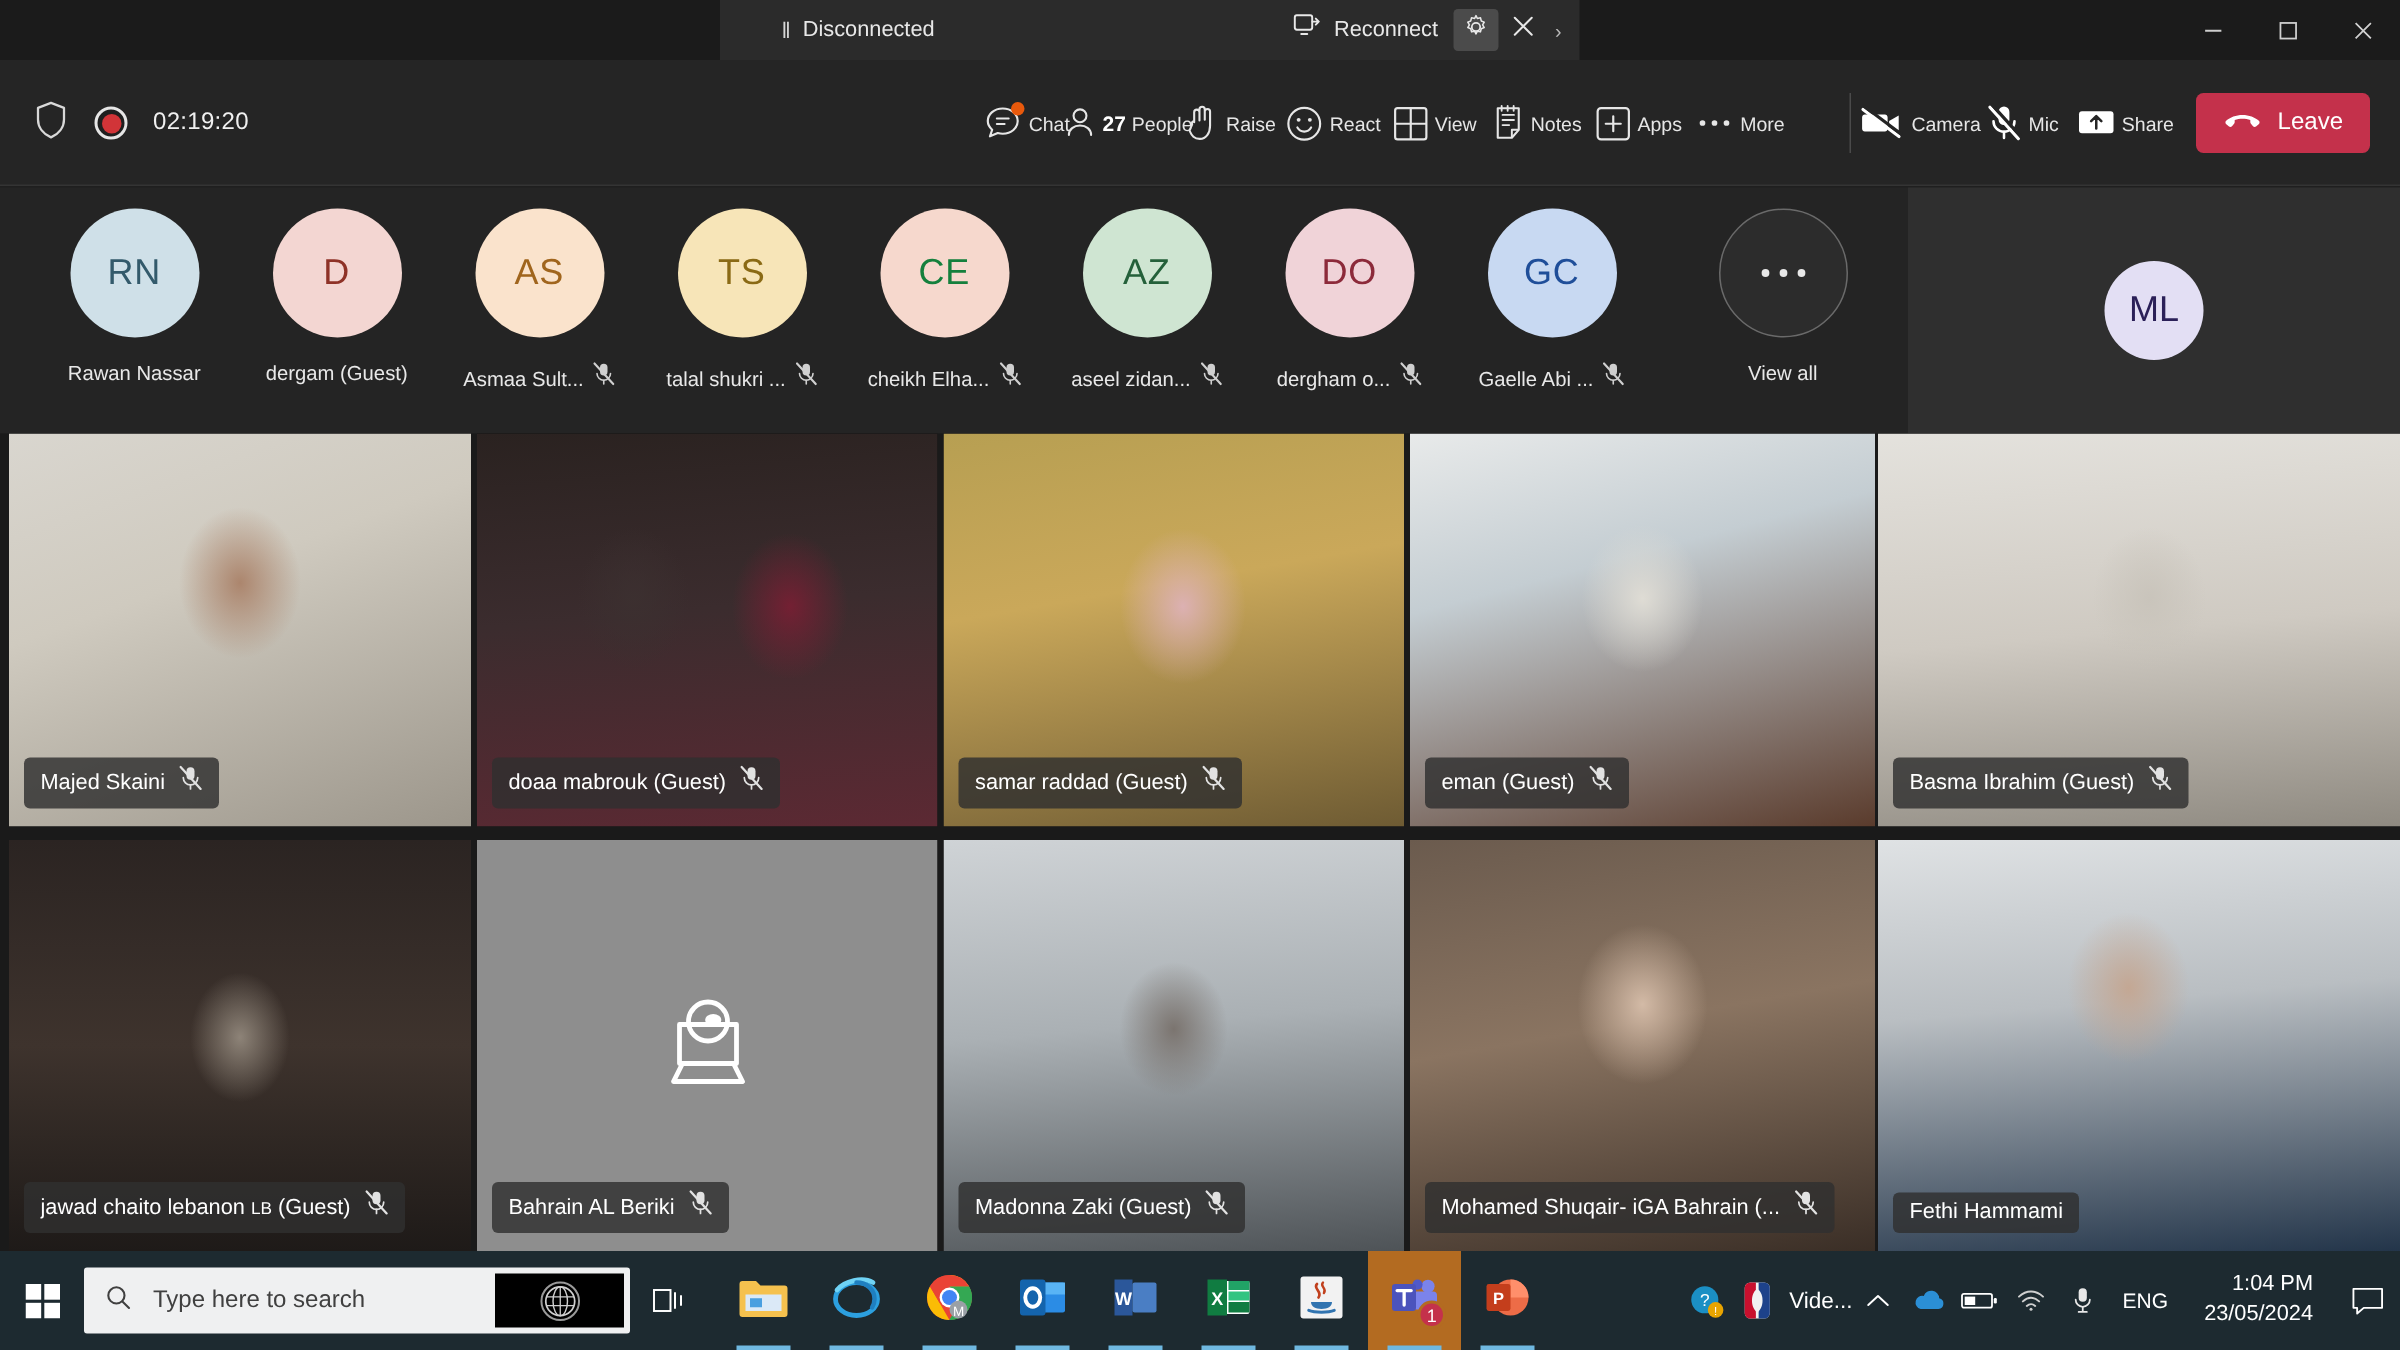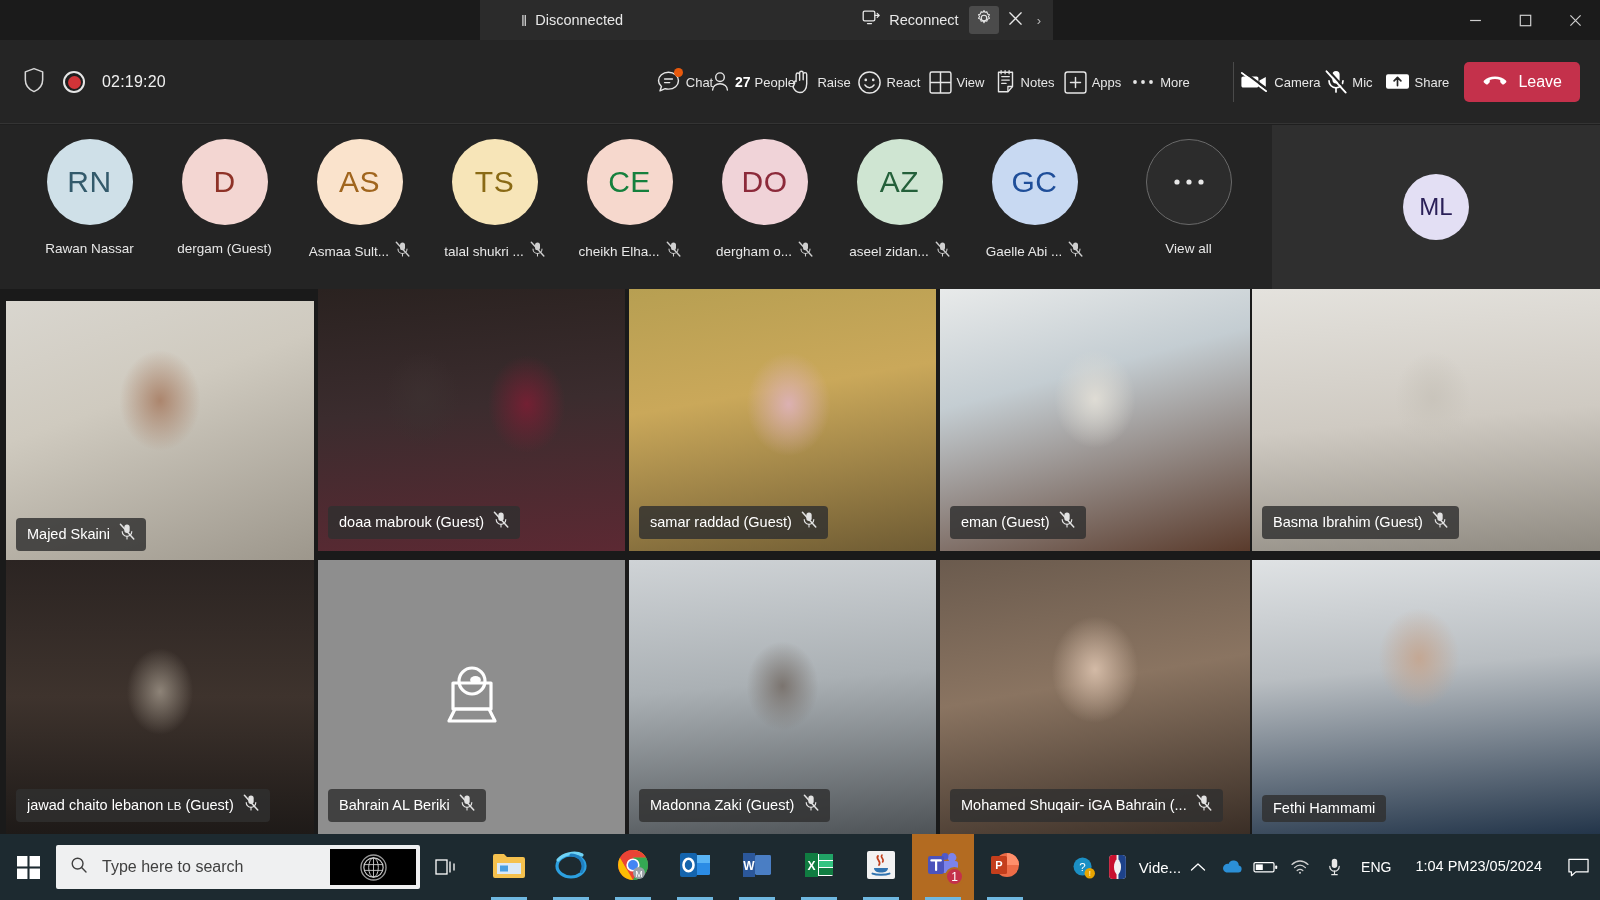--- a/index.html
+++ b/index.html
@@ -103,21 +103,21 @@
   
   .avatar-strip {
     position: absolute; top: 125px; left: 0; width: 1600px; height: 164px;
     background: #242424;
   }
   .av-list { display: flex; align-items: flex-start; padding: 14px 0 0 22px; gap: 0; }
   .av-item { width: 135px; display: flex; flex-direction: column; align-items: center; cursor: pointer; }
   .av-circle {
     width: 86px; height: 86px; border-radius: 50%;
     display: flex; align-items: center; justify-content: center;
-    font-size: 30px; letter-spacing: .5px;
+    font-size: 24px; letter-spacing: .5px;
   }
   .av-name-row { display: flex; align-items: center; gap: 6px; margin-top: 16px; }
   .av-name { font-size: 13.5px; color: #e8e8e8; white-space: nowrap; }
   .viewall-circle {
     width: 86px; height: 86px; border-radius: 50%;
     border: 1px solid #6a6a6a; background: #2c2c2c;
     display: flex; align-items: center; justify-content: center;
     font-size: 26px; color: #ddd; letter-spacing: 2px; line-height: 0.2;
   }
   .self-panel {
@@ -172,21 +172,21 @@
   .tb-app.active-hl { background: #b36b21; }
   .tb-underline { position: absolute; bottom: 0; left: 13px; width: 36px; height: 3px; background: #6fb8e0; }
   .tb-badge {
     position: absolute; right: 10px; bottom: 14px; width: 19px; height: 19px; border-radius: 50%;
     background: #c4314b; color:#fff; font-size: 12px; display:flex; align-items:center; justify-content:center;
     border: 2px solid #b36b21;
   }
   .tray { position: absolute; right: 0; height: 66px; display: flex; align-items: center; }
   .tray-ico { width: 34px; height: 66px; display:flex; align-items:center; justify-content:center; cursor:pointer; }
   .tray-lang { font-size: 14px; color: #fff; padding: 0 10px; cursor: pointer; }
-  .clock { display:flex; flex-direction: row; align-items: flex-end; padding: 0 14px; cursor: pointer; line-height: 1.35; }
+  .clock { display:flex; flex-direction: column; align-items: flex-end; padding: 0 14px; cursor: pointer; line-height: 1.35; }
   .clock div { font-size: 14.5px; color: #fff; }
   .action-center { width: 44px; height: 66px; display:flex; align-items:center; justify-content:center; cursor:pointer; }
   .vide-lbl { font-size: 15px; color: #fff; padding-left: 4px; cursor: pointer; }
 </style>
 </head>
 <body>
 
 <div id="app">
 
   <div class="titlebar">
@@ -441,35 +441,35 @@
             <span class="av-name">cheikh Elha...</span>
             <span><svg width="15" height="17" viewBox="0 0 18 20" fill="none">
                 <rect x="6" y="1.6" width="6" height="9.4" rx="3" fill="#cfcfcf"></rect>
                 <path d="M3.6 9.4a5.4 5.4 0 0010.8 0" stroke="#cfcfcf" stroke-width="1.3" stroke-linecap="round"></path>
                 <path d="M9 14.8v3" stroke="#cfcfcf" stroke-width="1.3" stroke-linecap="round"></path>
                 <path d="M1.6 1.4l15 16.4" stroke="#cfcfcf" stroke-width="1.7" stroke-linecap="round"></path>
               </svg></span>
           </div>
         </div>
         <div class="av-item">
-          <div class="av-circle" style="background:#f0d3d8;color:#8c2a3a">DO</div>
+          <div class="av-circle" style="background:#cfe5d2;color:#24603a">AZ</div>
           <div class="av-name-row">
-            <span class="av-name">dergham o...</span>
+            <span class="av-name">aseel zidan...</span>
             <span><svg width="15" height="17" viewBox="0 0 18 20" fill="none">
                 <rect x="6" y="1.6" width="6" height="9.4" rx="3" fill="#cfcfcf"></rect>
                 <path d="M3.6 9.4a5.4 5.4 0 0010.8 0" stroke="#cfcfcf" stroke-width="1.3" stroke-linecap="round"></path>
                 <path d="M9 14.8v3" stroke="#cfcfcf" stroke-width="1.3" stroke-linecap="round"></path>
                 <path d="M1.6 1.4l15 16.4" stroke="#cfcfcf" stroke-width="1.7" stroke-linecap="round"></path>
               </svg></span>
           </div>
         </div>
         <div class="av-item">
-          <div class="av-circle" style="background:#cfe5d2;color:#24603a">AZ</div>
+          <div class="av-circle" style="background:#f0d3d8;color:#8c2a3a">DO</div>
           <div class="av-name-row">
-            <span class="av-name">aseel zidan...</span>
+            <span class="av-name">dergham o...</span>
             <span><svg width="15" height="17" viewBox="0 0 18 20" fill="none">
                 <rect x="6" y="1.6" width="6" height="9.4" rx="3" fill="#cfcfcf"></rect>
                 <path d="M3.6 9.4a5.4 5.4 0 0010.8 0" stroke="#cfcfcf" stroke-width="1.3" stroke-linecap="round"></path>
                 <path d="M9 14.8v3" stroke="#cfcfcf" stroke-width="1.3" stroke-linecap="round"></path>
                 <path d="M1.6 1.4l15 16.4" stroke="#cfcfcf" stroke-width="1.7" stroke-linecap="round"></path>
               </svg></span>
           </div>
         </div>
         <div class="av-item">
           <div class="av-circle" style="background:#c8d9f2;color:#1f4e99">GC</div>
@@ -497,21 +497,21 @@
         <span class="av-name">View all</span>
       </div>
     </div>
 
     <div class="self-panel">
       <div class="self-circle">ML</div>
     </div>
   </div>
 
   <div class="grid" id="video-grid">
-      <div class="tile" style="left: 6px; top: 12px; width: 308px; height: 262px;">
+      <div class="tile" style="left: 6px; top: 0px; width: 308px; height: 262px;">
         <div class="vid" style="background:radial-gradient(ellipse 58px 72px at 50% 38%, rgba(170,130,105,.95), rgba(170,130,105,0) 70%),linear-gradient(160deg,#d9d6cf 0%,#cfcabf 38%,#9c968b 100%)"></div>
         <div class="name-chip">
           <span class="nm">Majed Skaini</span>
           <span><svg width="16" height="18" viewBox="0 0 18 20" fill="none">
               <rect x="6" y="1.6" width="6" height="9.4" rx="3" fill="#e2e2e2"></rect>
               <path d="M3.6 9.4a5.4 5.4 0 0010.8 0" stroke="#e2e2e2" stroke-width="1.3" stroke-linecap="round"></path>
               <path d="M9 14.8v3" stroke="#e2e2e2" stroke-width="1.3" stroke-linecap="round"></path>
               <path d="M1.6 1.4l15 16.4" stroke="#e2e2e2" stroke-width="1.7" stroke-linecap="round"></path>
             </svg></span>
         </div>

